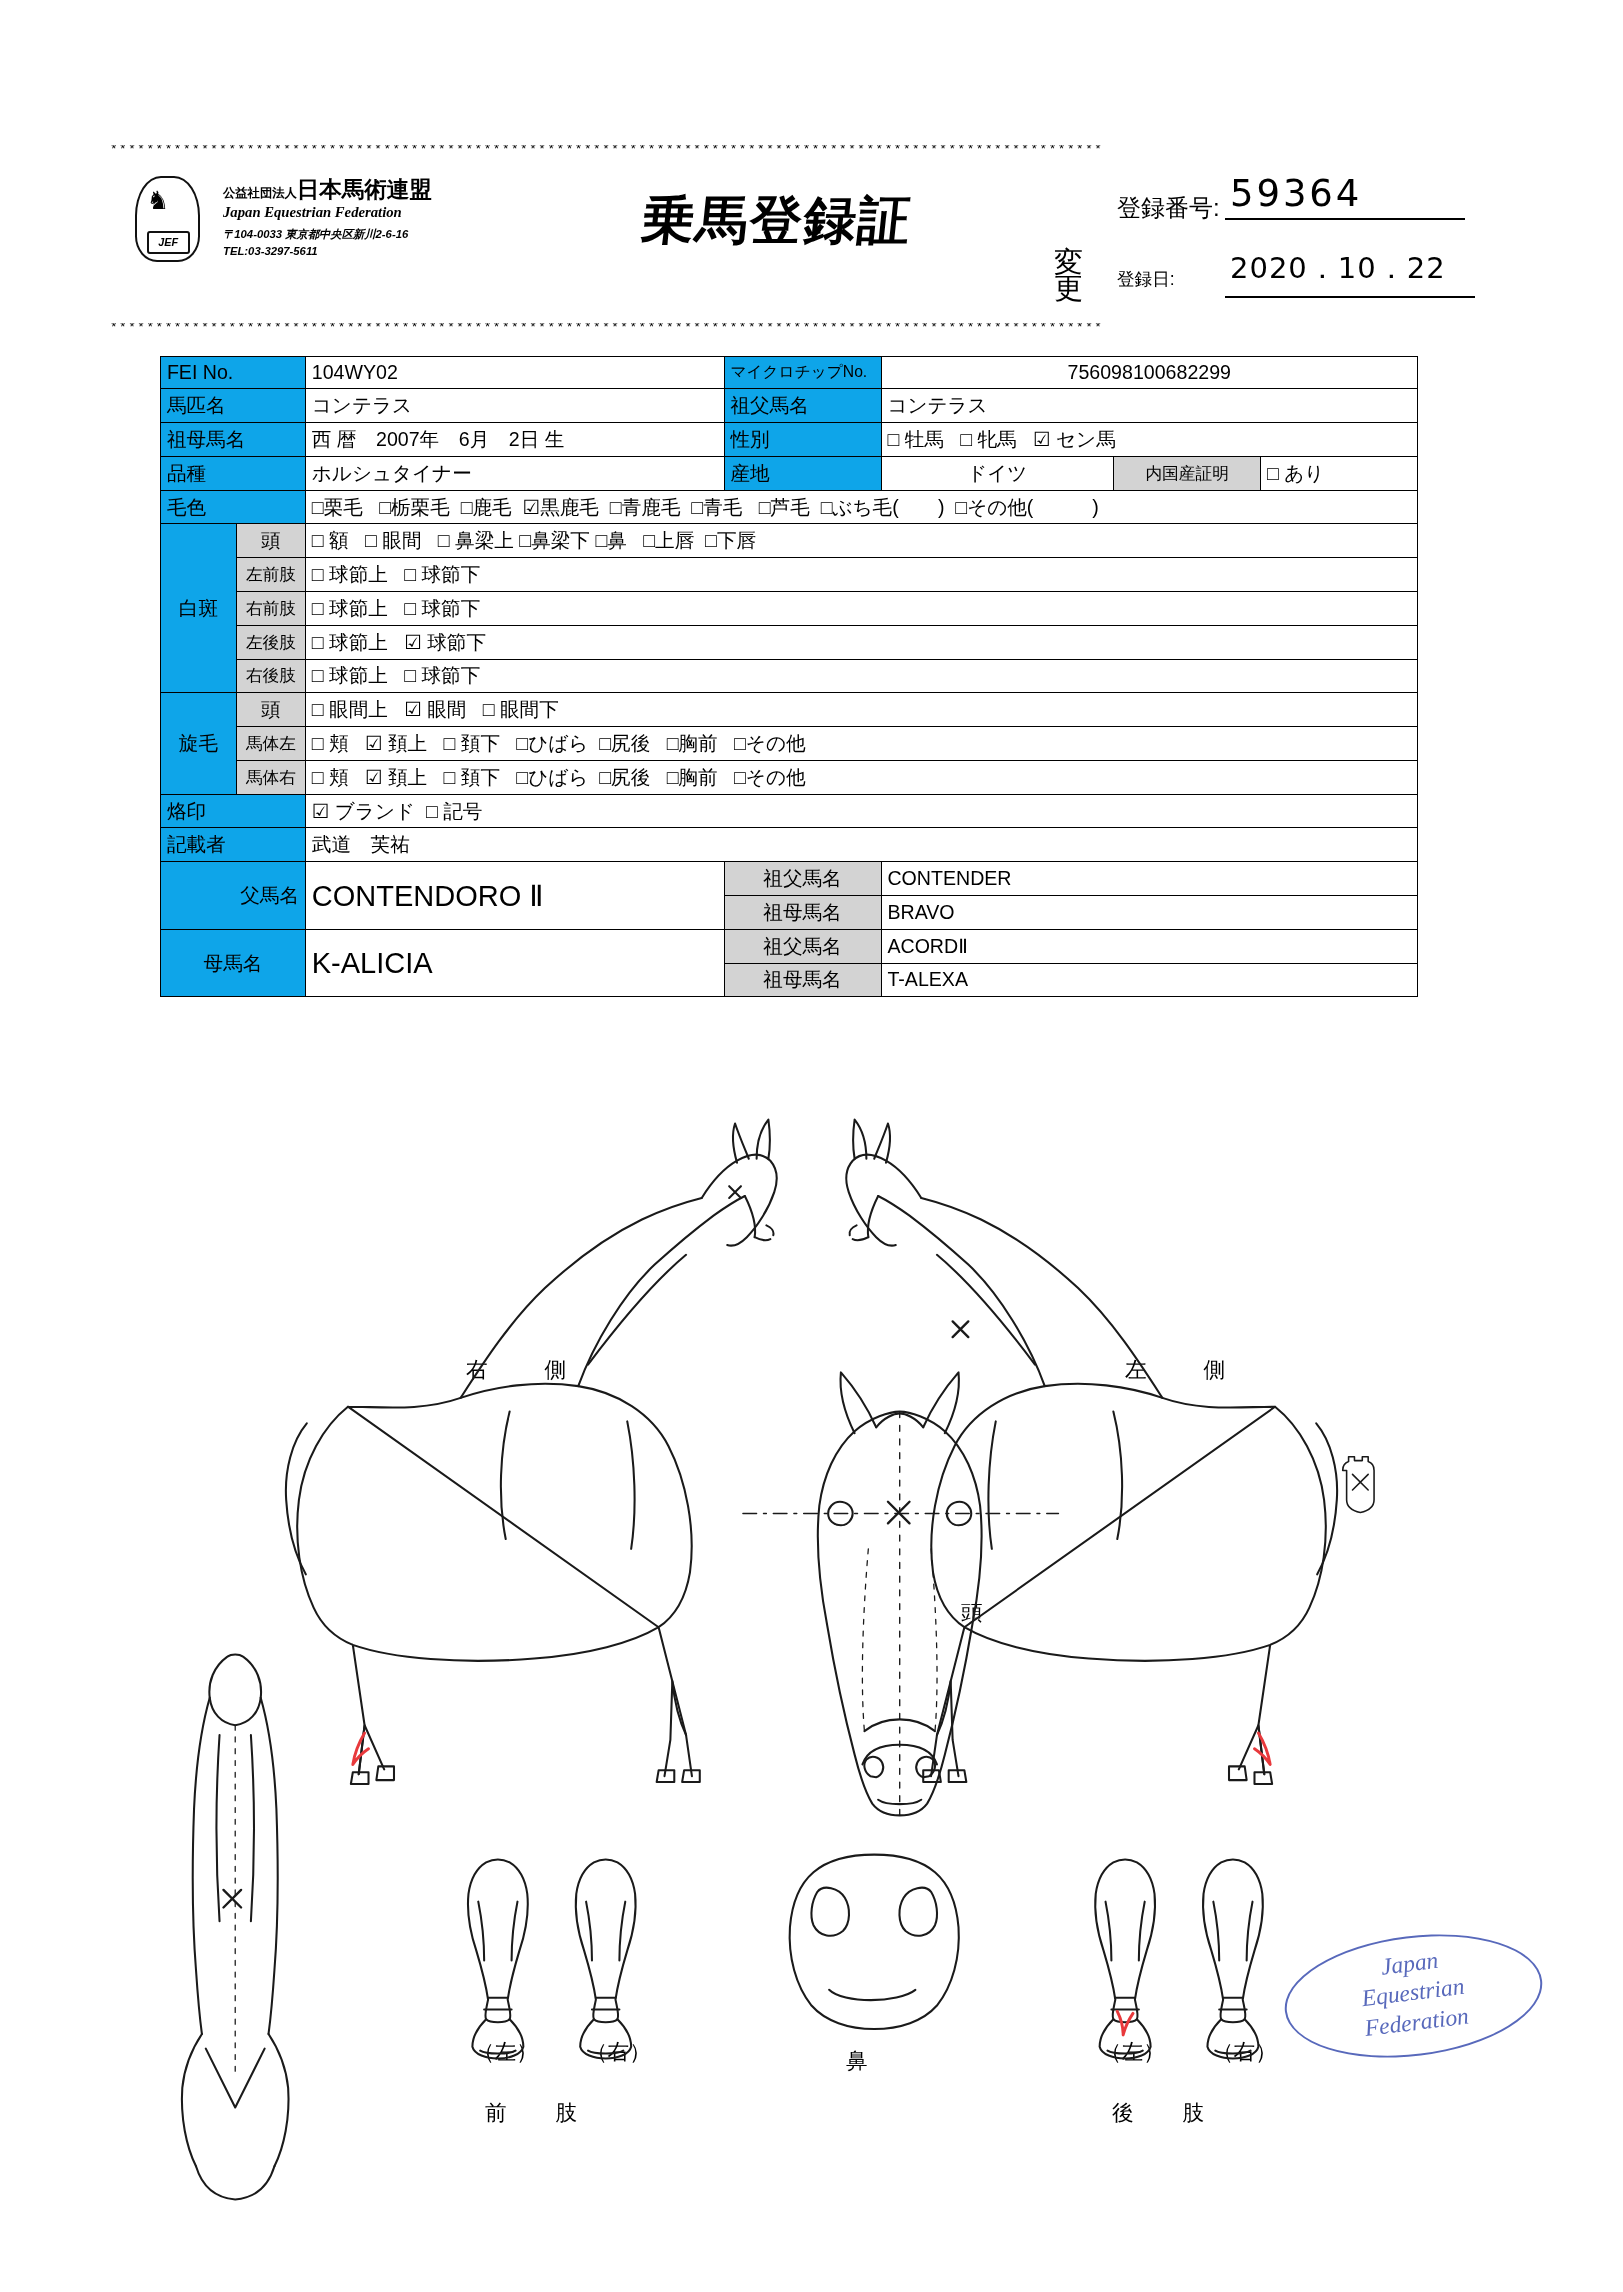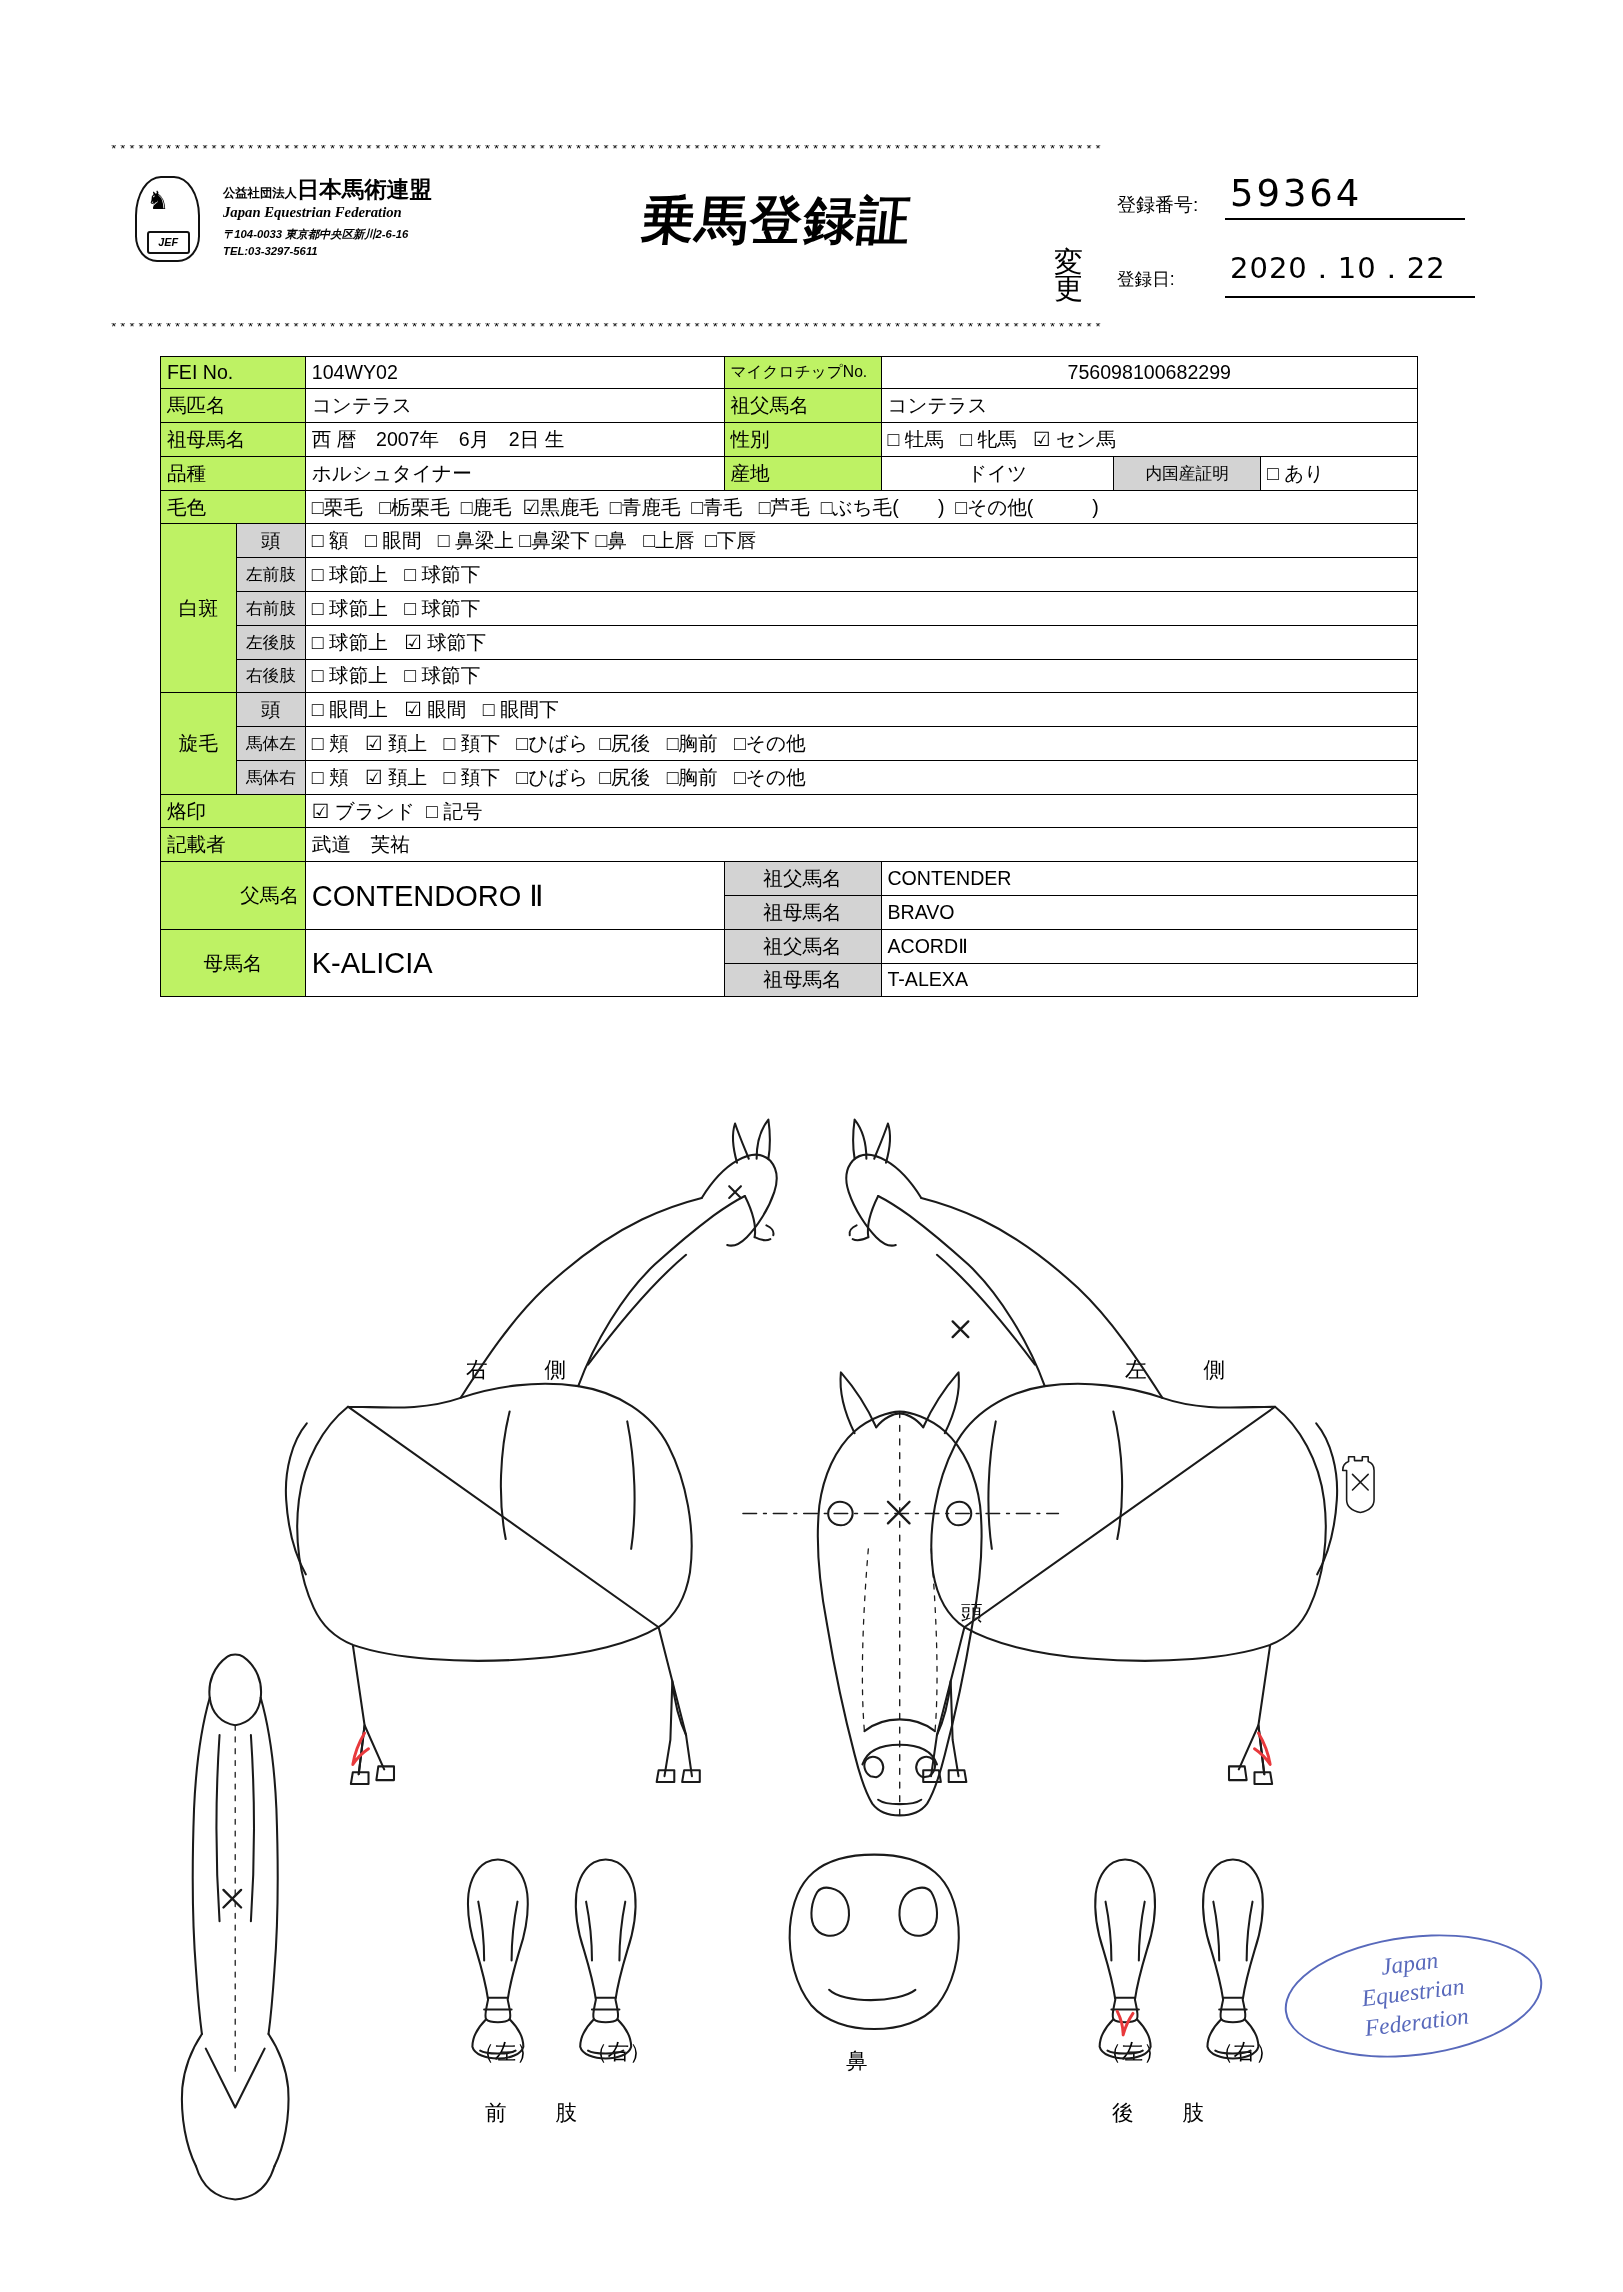--- a/index.html
+++ b/index.html
@@ -45,21 +45,21 @@
   .org-addr{position:absolute;left:223px;top:227px;font-size:11.3px;font-style:italic;font-weight:bold;}
   .org-tel{position:absolute;left:223px;top:245px;font-size:11.3px;font-style:italic;font-weight:bold;}
 
   .doctitle{
     position:absolute;left:642px;top:186px;
     font-size:52px;font-weight:bold;letter-spacing:2px;
     font-family:"DejaVu Sans", sans-serif;
     transform:skewX(-6deg);
   }
 
-  .reg-no-label{position:absolute;left:1117px;top:192px;font-size:19px;}
+  .reg-no-label{position:absolute;left:1117px;top:192px;font-size:24px;}
   .reg-no-val{
     position:absolute;left:1230px;top:172px;font-size:37px;
     font-family:"DejaVu Sans", sans-serif;letter-spacing:2.9px;
   }
   .reg-no-line{position:absolute;left:1225px;top:218px;width:240px;height:2px;background:#000;}
 
   .reg-date-label{position:absolute;left:1117px;top:267px;font-size:17.6px;}
   .reg-date-val{
     position:absolute;left:1230px;top:249px;font-size:29px;
     font-family:"DejaVu Sans", sans-serif;letter-spacing:1px;
@@ -72,21 +72,21 @@
 
   
   .tbl{position:absolute;left:160px;top:356px;width:1258px;border-collapse:collapse;}
   .tbl td{
     border:1.4px solid #000;
     font-size:19.6px;
     padding:2.9px 5.9px;
     height:25.5px;
     vertical-align:middle;
   }
-  .lbl{background:#bef264;text-align:left;font-size:18.6px;white-space:nowrap;}
+  .lbl{background:#0ea5e9;text-align:left;font-size:18.6px;white-space:nowrap;}
   .lblc{background:#d3d3d3;text-align:center;font-size:18.6px;white-space:nowrap;}
   .val{font-size:23.5px;}
   .valc{font-size:23.5px;text-align:center;}
   .valb{font-size:26.5px;}
   .chk{font-size:16.7px;white-space:nowrap;}
 
   
   .brandbox{
     position:absolute;left:118px;top:1215px;width:284px;height:127px;border:2px solid #000;
   }

